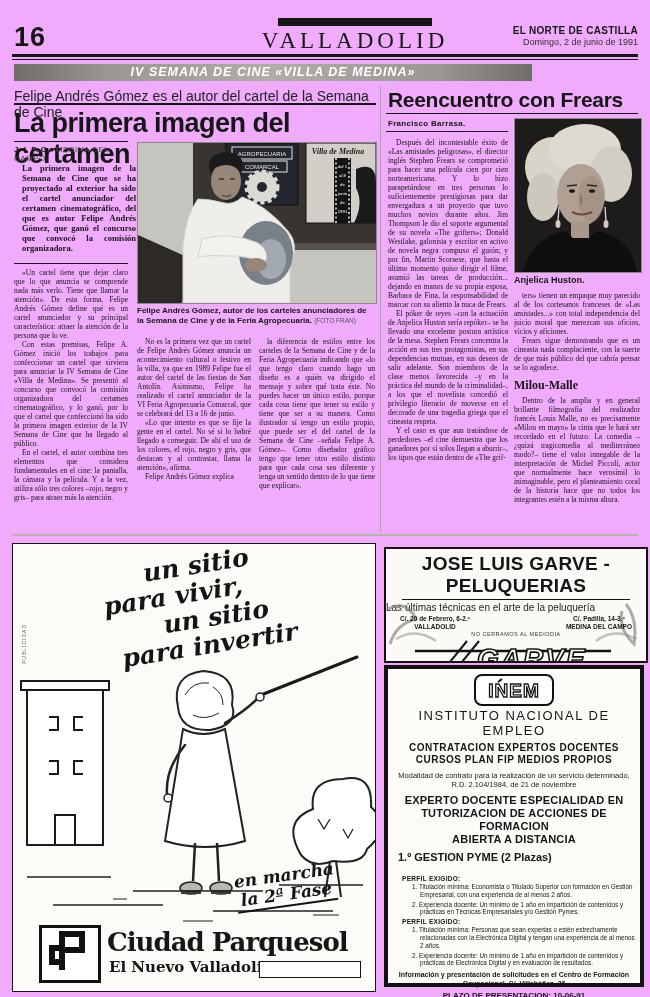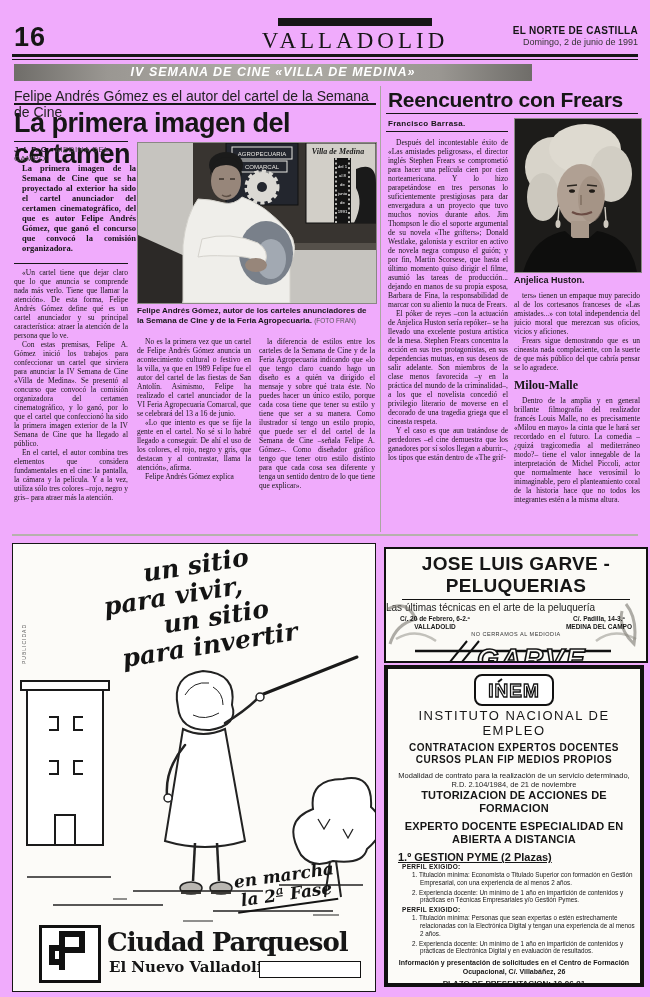--- a/index.html
+++ b/index.html
@@ -284,24 +284,24 @@
     <div style="width:76px;height:28px;border:2.5px solid #111;border-radius:8px;margin:5px auto 2px auto;background:#fff;">
       <svg width="76" height="28" viewBox="0 0 76 28">
         <text x="38" y="21" text-anchor="middle" font-family="Liberation Sans, sans-serif" font-weight="bold" font-size="19" letter-spacing="1" fill="#fff" stroke="#111" stroke-width="1.3">INEM</text>
         <path d="M22,6 l4,-3" stroke="#111" stroke-width="2"></path>
       </svg>
     </div>
     <div class="inem-title">INSTITUTO NACIONAL DE EMPLEO</div>
     <div class="inem-sub" style="margin-top:4px;">CONTRATACION EXPERTOS DOCENTES</div>
     <div class="inem-sub">CURSOS PLAN FIP MEDIOS PROPIOS</div>
     <div class="inem-intro" style="margin:5px 10px 0 10px;">Modalidad de contrato para la realización de un servicio determinado, R.D. 2.104/1984, de 21 de noviembre</div>
+    <div class="inem-head" style="margin-top:5px;">EXPERTO DOCENTE ESPECIALIDAD EN</div>
     <div class="inem-head">TUTORIZACION DE ACCIONES DE FORMACION</div>
-    <div class="inem-head" style="margin-top:5px;">EXPERTO DOCENTE ESPECIALIDAD EN</div>
     <div class="inem-head">ABIERTA A DISTANCIA</div>
-    <div class="inem-item" style="margin:5px 0 0 10px;text-decoration:underline;">1.º GESTION PYME (2 Plazas)</div>
+    <div class="inem-item" style="margin:5px 0 12px 10px;">1.º GESTION PYME (2 Plazas)</div>
     <div class="inem-perfil">PERFIL EXIGIDO:</div>
     <div class="inem-points">
         <p>1. Titulación mínima: Economista o Titulado Superior con formación en Gestión Empresarial, con una experiencia de al menos 2 años.</p>
         <p>2. Experiencia docente: Un mínimo de 1 año en impartición de contenidos y prácticas en Técnicas Empresariales y/o Gestión Pymes.</p>
       </div>
     <div class="inem-perfil">PERFIL EXIGIDO:</div>
     <div class="inem-points">
         <p>1. Titulación mínima: Personas que sean expertas o estén estrechamente relacionadas con la Electrónica Digital y tengan una experiencia de al menos 2 años.</p>
         <p>2. Experiencia docente: Un mínimo de 1 año en impartición de contenidos y prácticas de Electrónica Digital y en evaluación de resultados.</p>
       </div>

